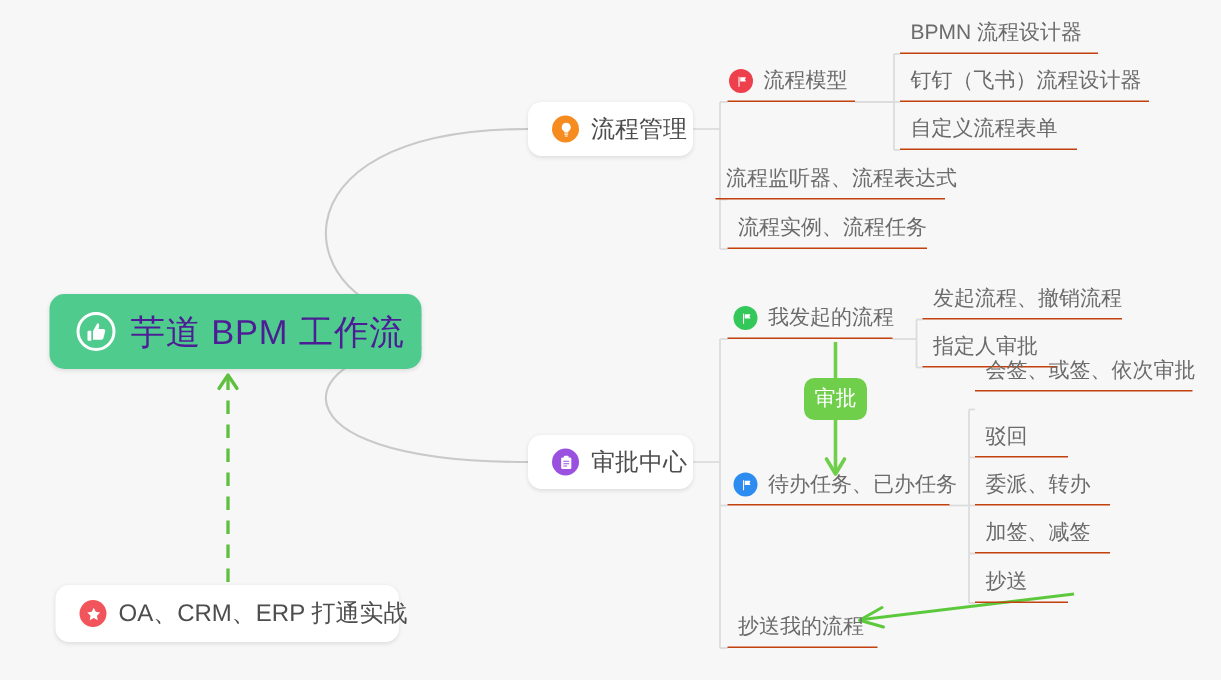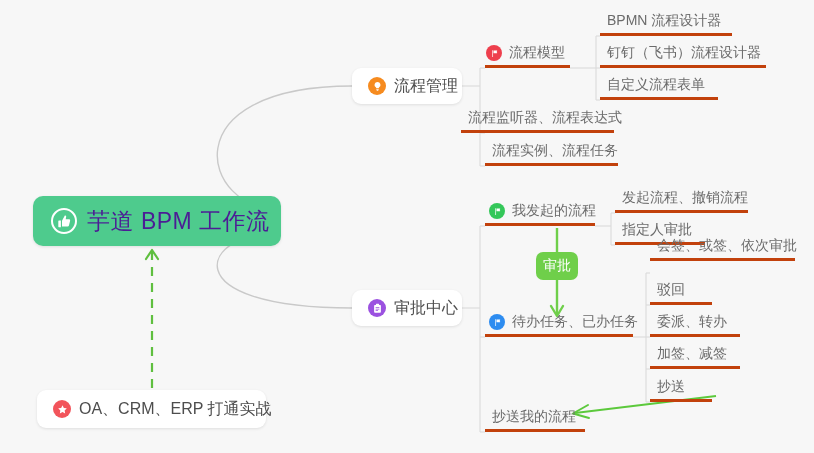--- a/index.html
+++ b/index.html
@@ -62,21 +62,21 @@
     box-shadow: 0 1px 3px rgba(0,0,0,0.10);
   }
   .card-label {
     color: #4d4d4d;
     font-size: 16px;
     margin-left: 8px;
   }
 
   
   .leaf-node {
-    border-bottom: 3px solid #c2410c;
+    border-bottom: 1px solid #c2410c;
     height: 27px;
     padding: 0 8px 0 7px;
     color: #6b6b6b;
     font-size: 14px;
   }
   .leaf-node.with-icon {
     padding-left: 4px;
   }
   .leaf-label {
     color: #6b6b6b;
@@ -212,21 +212,21 @@
   <div class="node leaf-node" style="left:600px; top:9px; width:132px;">
     <span class="leaf-label">BPMN 流程设计器</span>
   </div>
   <div class="node leaf-node" style="left:600px; top:41px; width:166px;">
     <span class="leaf-label">钉钉（飞书）流程设计器</span>
   </div>
   <div class="node leaf-node" style="left:600px; top:73px; width:118px;">
     <span class="leaf-label">自定义流程表单</span>
   </div>
 
-  <div class="node leaf-node" style="left:461px; top:106px; width:153px;">
+  <div class="node leaf-node" style="left:477px; top:106px; width:153px;">
     <span class="leaf-label">流程监听器、流程表达式</span>
   </div>
   <div class="node leaf-node" style="left:485px; top:139px; width:133px;">
     <span class="leaf-label">流程实例、流程任务</span>
   </div>
 
   <div class="node card-node" style="left:352px; top:290px; width:110px;">
     <span class="ic ic-18" style="background:#9B51E0;">
       <svg width="11" height="11" viewBox="0 0 24 24" fill="#ffffff">
         <rect x="4.6" y="4.2" width="14.8" height="17" rx="2"></rect>

